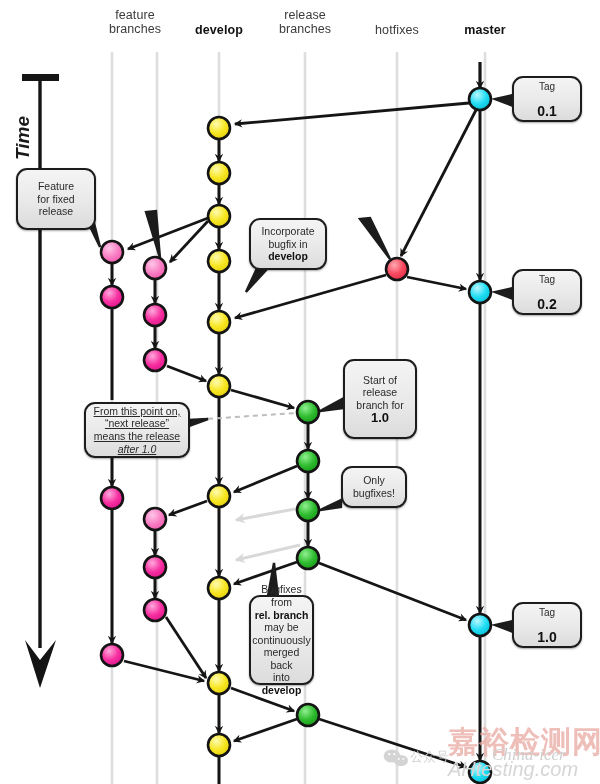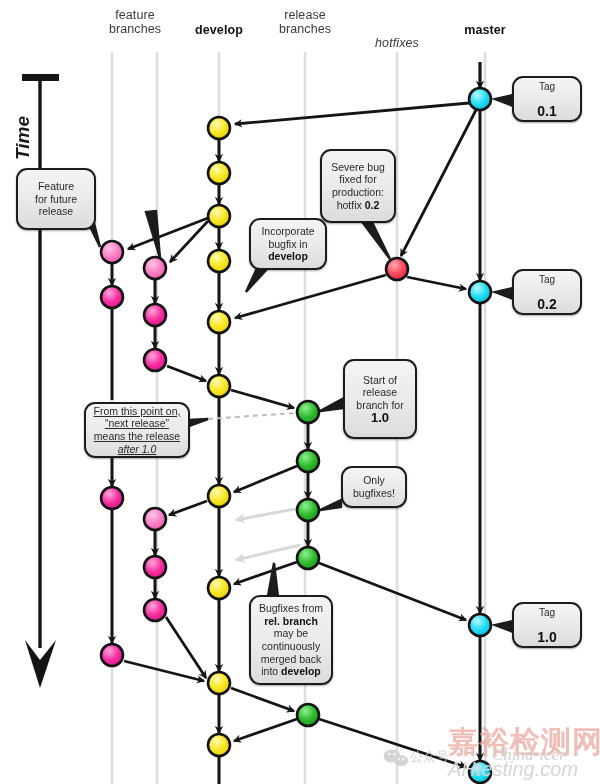--- a/index.html
+++ b/index.html
@@ -235,54 +235,46 @@
     <div>feature</div>
     <div>branches</div>
   </div>
   <div class="lane-header bold" style="left:179px;top:23px;width:80px;">
     <div>develop</div>
   </div>
   <div class="lane-header" style="left:265px;top:8px;width:80px;">
     <div>release</div>
     <div>branches</div>
   </div>
-  <div class="lane-header" style="left:357px;top:36px;width:80px;font-style:italic;">
+  <div class="lane-header" style="left:357px;top:23px;width:80px;">
     <div>hotfixes</div>
   </div>
   <div class="lane-header bold" style="left:445px;top:23px;width:80px;">
     <div>master</div>
   </div>
 
   <div class="time-label" style="left:12px;top:160px;">Time</div>
 
   <div class="callout" style="left:16px;top:168px;width:80px;height:62px;">
     <div>
       <span>Feature</span><br>
-      <span>for future</span><br>
+      <span>for fixed</span><br>
       <span>release</span>
     </div>
   </div>
 
 
   <div class="callout" style="left:249px;top:218px;width:78px;height:52px;">
     <div>
       <span>Incorporate</span><br>
       <span>bugfix in</span><br>
       <b>develop</b>
     </div>
   </div>
 
-  <div class="callout" style="left:320px;top:149px;width:76px;height:74px;">
-    <div>
-      <span>Severe bug</span><br>
-      <span>fixed for</span><br>
-      <span>production:</span><br>
-      <span>hotfix <b>0.2</b></span>
-    </div>
-  </div>
 
   <div class="callout" style="left:343px;top:359px;width:74px;height:80px;">
     <div>
       <span>Start of</span><br>
       <span>release</span><br>
       <span>branch for</span><br>
       <b style="font-size:13px">1.0</b>
     </div>
   </div>
 
@@ -295,21 +287,21 @@
     </div>
   </div>
 
   <div class="callout" style="left:341px;top:466px;width:66px;height:42px;">
     <div>
       <span>Only</span><br>
       <span>bugfixes!</span>
     </div>
   </div>
 
-  <div class="callout" style="left:249px;top:595px;width:84px;height:90px;text-align:center;">
+  <div class="callout" style="left:249px;top:595px;width:65px;height:90px;text-align:center;">
     <div>
       <span>Bugfixes from</span><br>
       <b>rel. branch</b><br>
       <span>may be</span><br>
       <span>continuously</span><br>
       <span>merged back</span><br>
       <span>into <b>develop</b></span>
     </div>
   </div>
 

